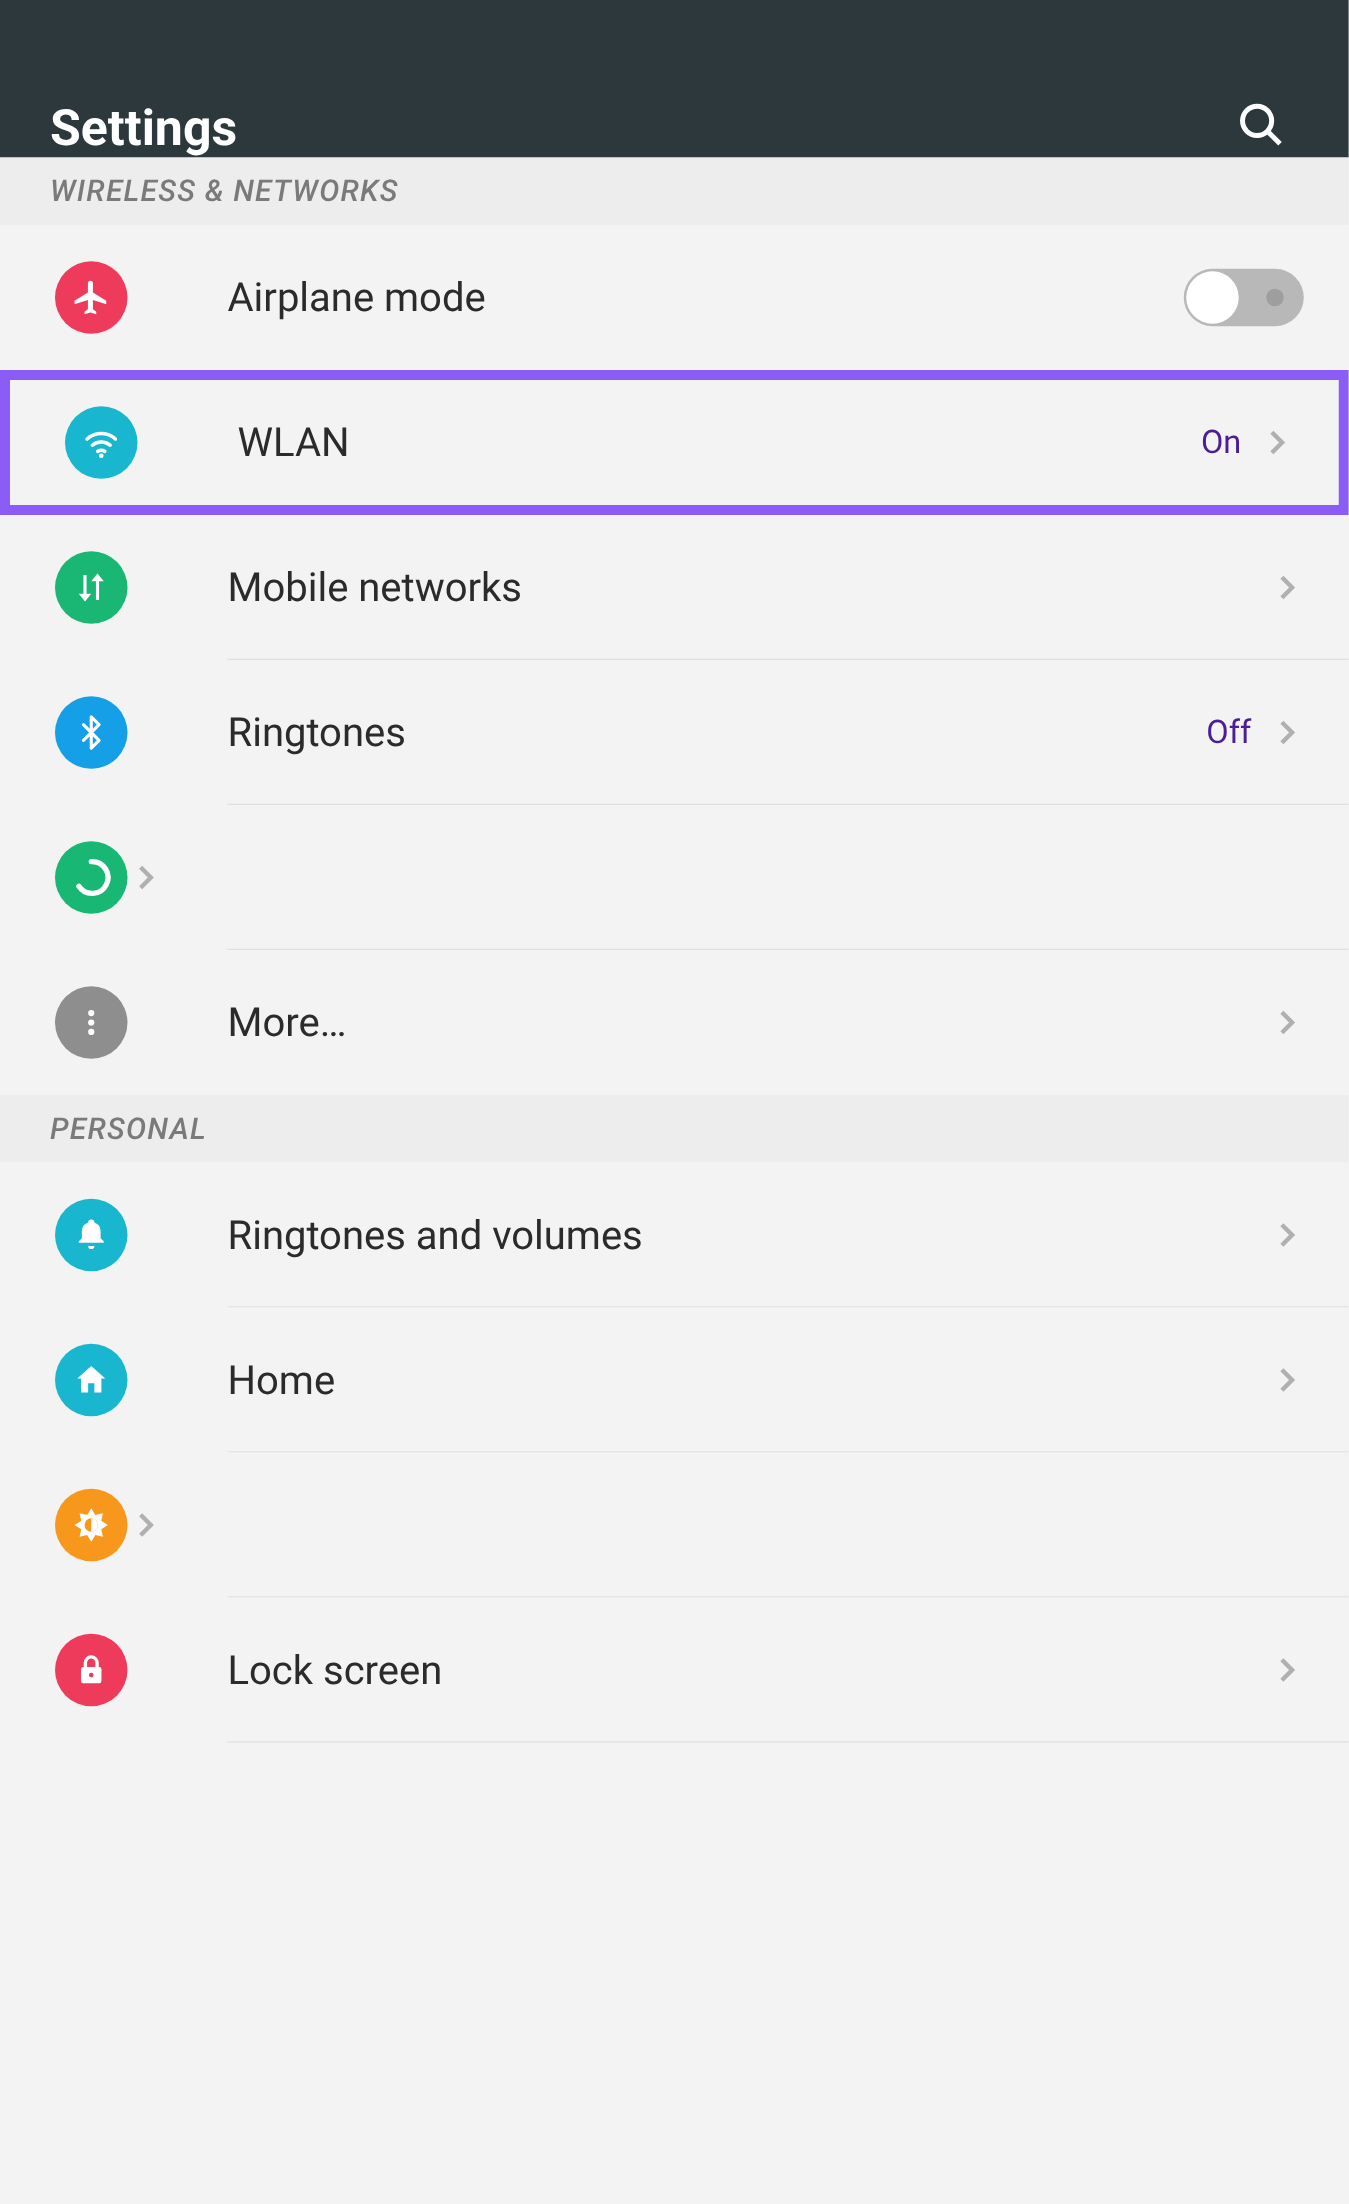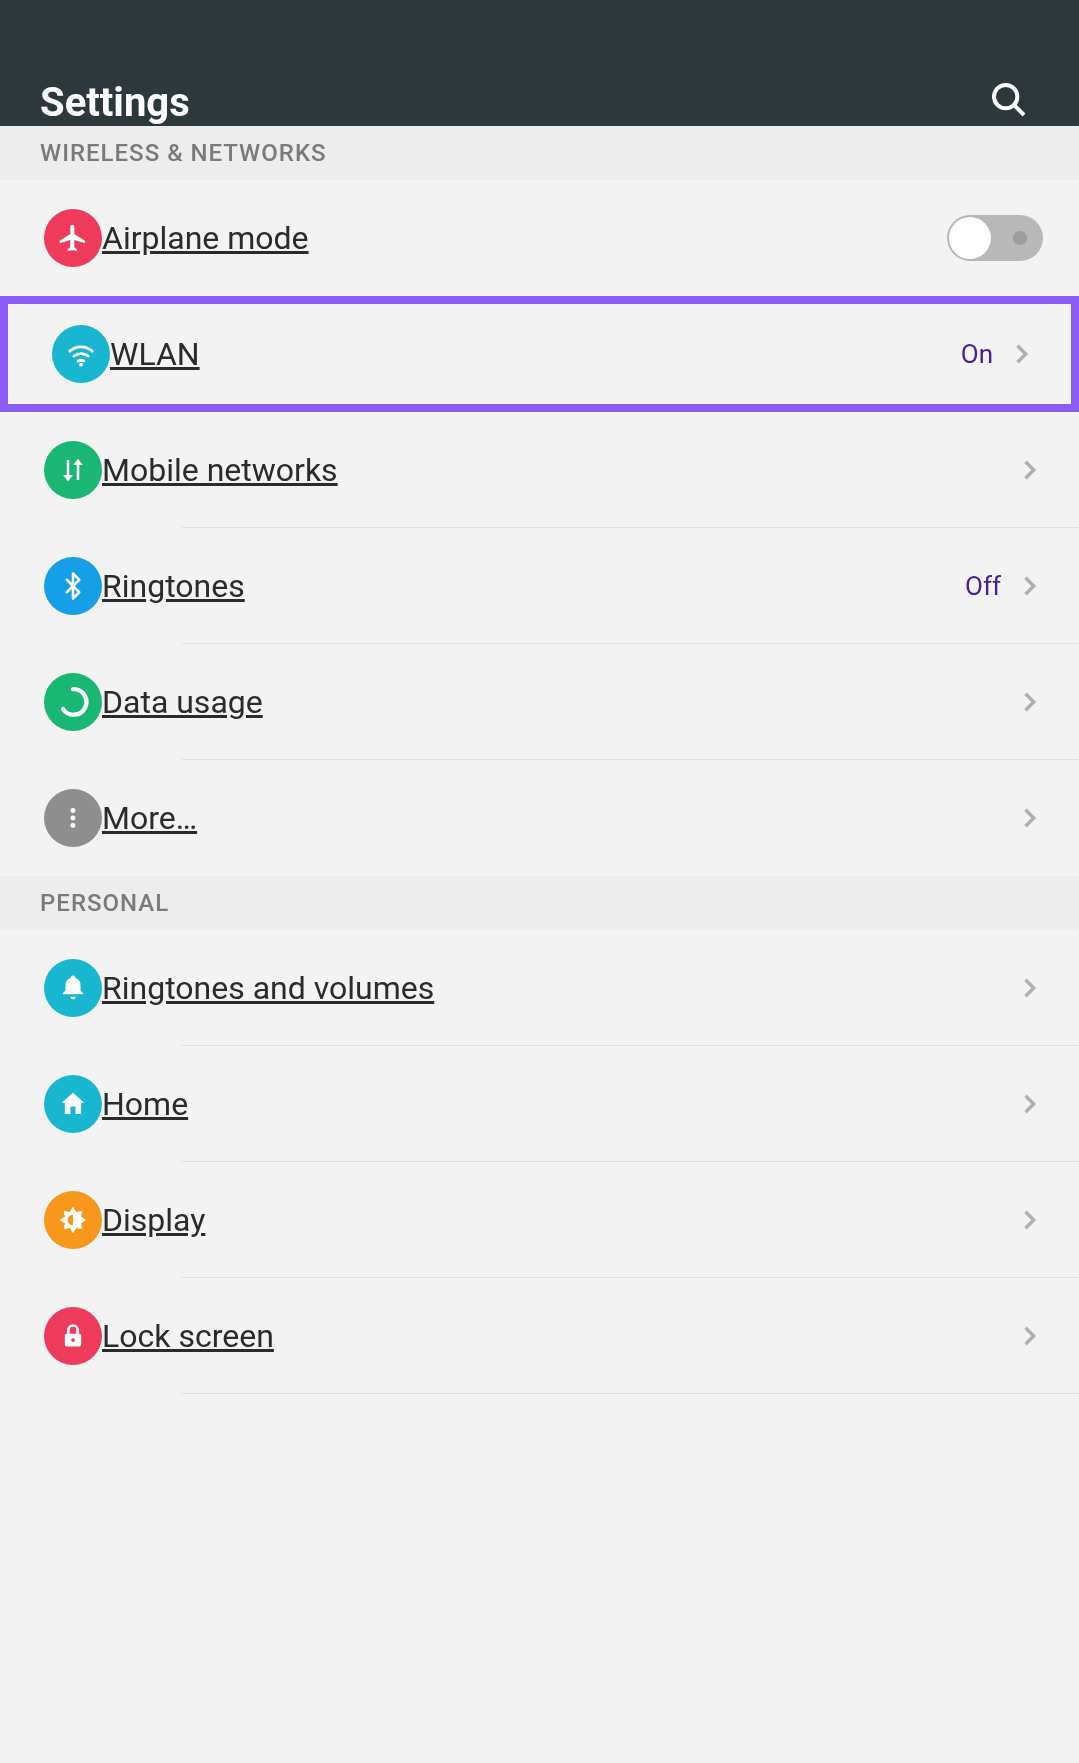--- a/index.html
+++ b/index.html
@@ -26,20 +26,21 @@
   .section-header {
     height: 54px;
     background: #ededed;
     display: flex;
     align-items: center;
     padding-left: 40px;
     color: #7a7a7a;
     font-size: 24px;
     letter-spacing: 1px;
     font-weight: 500;
+    font-style: italic;
   }
   .row {
     display: flex;
     align-items: center;
     height: 116px;
     background: #f3f3f3;
     padding: 0 36px 0 44px;
     position: relative;
     cursor: pointer;
   }
@@ -47,24 +48,24 @@
     border: 8px solid #8b5cf6;
   }
   .icon {
     width: 58px; height: 58px;
     border-radius: 50%;
     display: flex; align-items: center; justify-content: center;
     flex-shrink: 0;
   }
   .icon svg { display: block; }
   .label {
+    margin-left: 80px;
     font-size: 32px;
     color: #2b2b2b;
     flex: 1;
-    text-decoration: underline;
   }
   .status {
     font-size: 26px;
     color: #4c1d95;
     margin-right: 14px;
   }
   .chevron {
     width: 28px; height: 28px;
     flex-shrink: 0;
   }
@@ -185,21 +186,20 @@
   </div>
   <div class="divider"></div>
 </div>
 
 <div class="row">
   <div class="icon ic-green-ring">
     <svg width="34" height="34" viewBox="0 0 24 24" fill="none" stroke="#ffffff" stroke-width="3" stroke-linecap="round">
       <path d="M12 3 A9 9 0 1 1 5 17"></path>
     </svg>
   </div>
-  <div class="label">Data usage</div>
   <div class="chevron">
     <svg width="28" height="28" viewBox="0 0 24 24" fill="none" stroke="#b0b0b0" stroke-width="3">
         <polyline points="9 5 16 12 9 19"></polyline>
       </svg>
   </div>
   <div class="divider"></div>
 </div>
 
 <div class="row">
   <div class="icon ic-gray">
@@ -250,21 +250,20 @@
 </div>
 
 <div class="row">
   <div class="icon ic-orange">
     <svg width="32" height="32" viewBox="0 0 24 24" fill="#ffffff">
       <path d="M12 2 L14.5 6 L19 5 L18 9.5 L22 12 L18 14.5 L19 19 L14.5 18 L12 22 L9.5 18 L5 19 L6 14.5 L2 12 L6 9.5 L5 5 L9.5 6 Z"></path>
       <circle cx="12" cy="12" r="4" fill="#f7981d"></circle>
       <path d="M12 8 A4 4 0 0 1 12 16 Z" fill="#ffffff"></path>
     </svg>
   </div>
-  <div class="label">Display</div>
   <div class="chevron">
     <svg width="28" height="28" viewBox="0 0 24 24" fill="none" stroke="#b0b0b0" stroke-width="3">
         <polyline points="9 5 16 12 9 19"></polyline>
       </svg>
   </div>
   <div class="divider"></div>
 </div>
 
 <div class="row">
   <div class="icon ic-pink">

